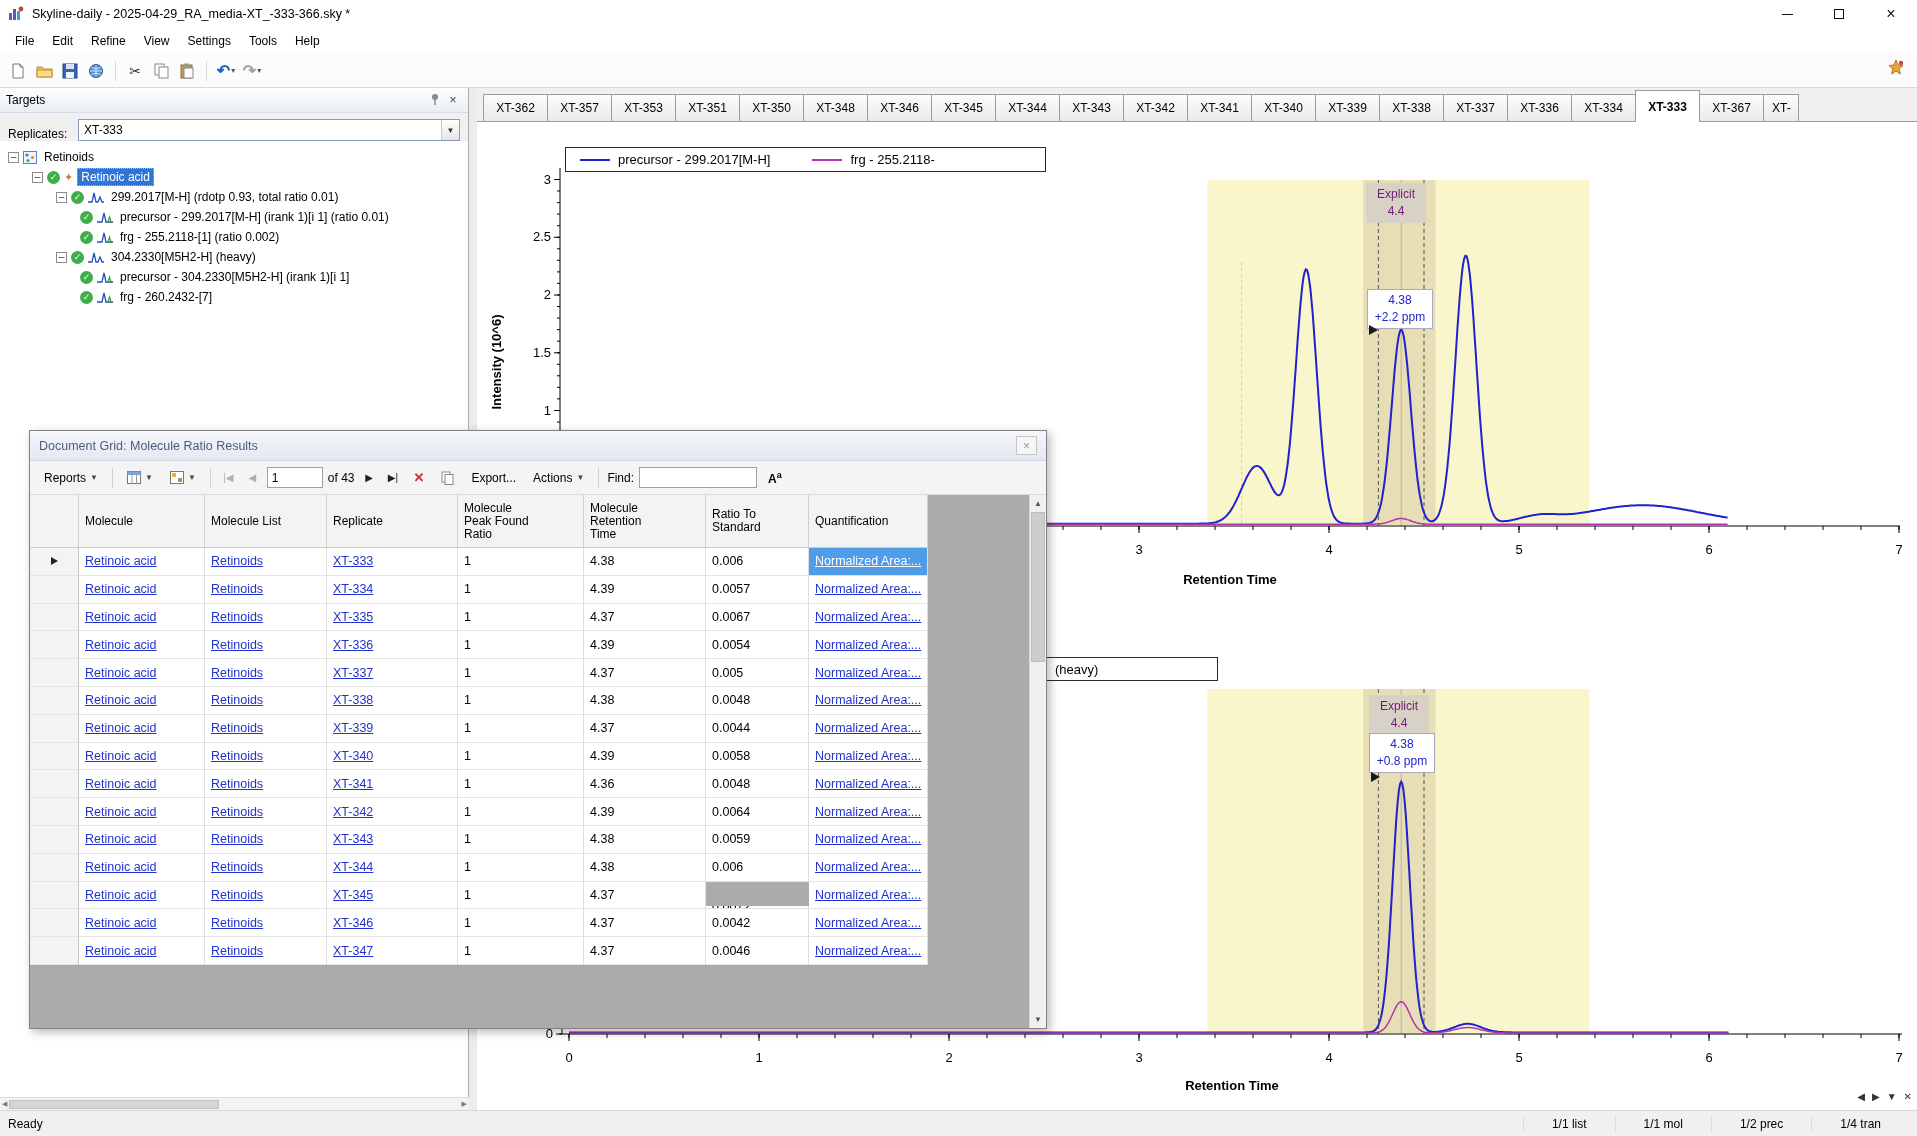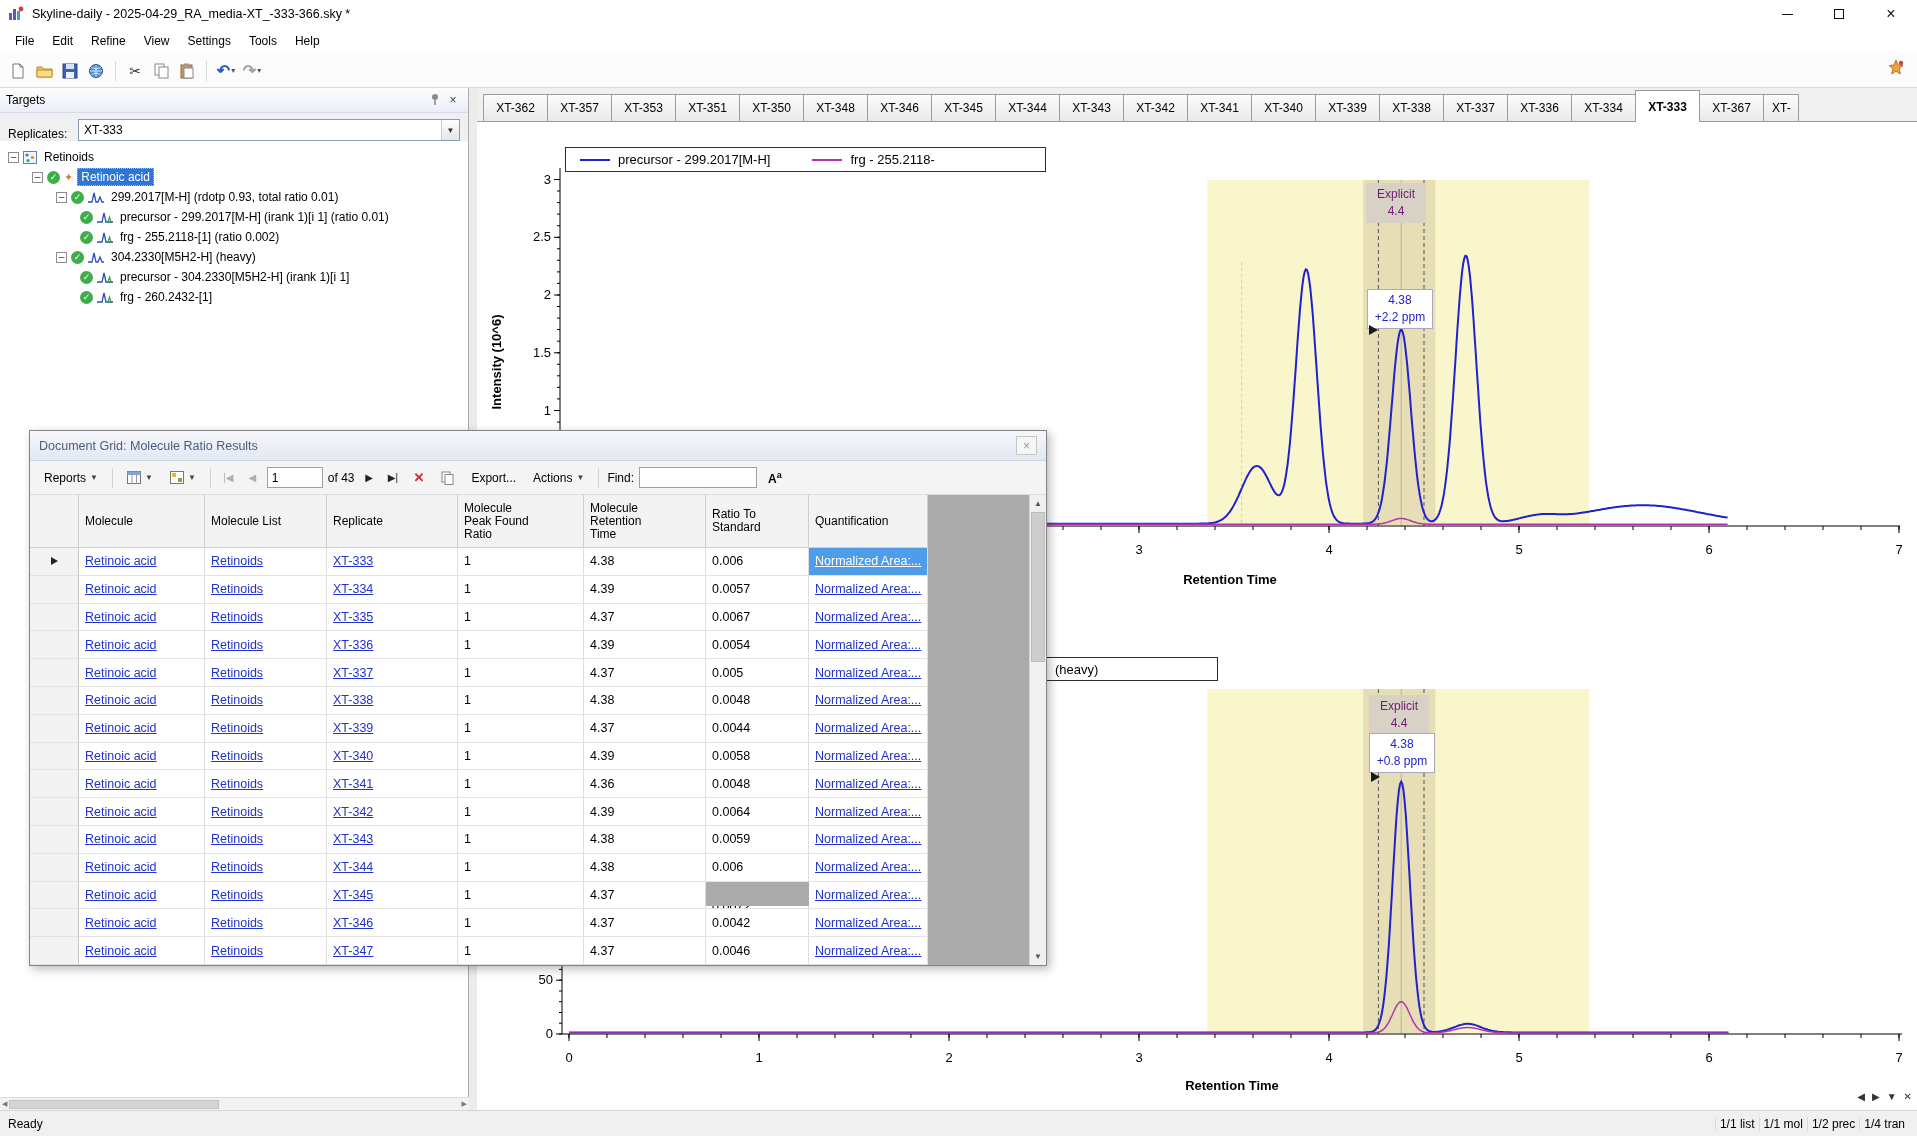--- a/index.html
+++ b/index.html
@@ -58,21 +58,21 @@
 .legend{position:absolute;background:#fff;border:1px solid #2b2b2b;display:flex;align-items:center;font-size:13px;z-index:5}
 .legend-top{left:565px;top:147px;width:481px;height:25px;padding:0 14px;gap:8px}
 .leg-line{width:30px;height:2px;flex:none}
 .leg-gap{width:26px}
 .legend-bottom{left:1028px;top:657px;width:190px;height:24px;padding-left:26px}
 .anno{position:absolute;z-index:5;text-align:center;font-size:12px;line-height:1.4}
 .anno-explicit{width:60px;background:#d8d1c6;color:#701a75;padding:3px 0}
 .anno-rt{width:66px;background:#fff;border:1px solid #a9a9c0;color:#2323cc;padding:2px 0}
 .peak-marker{position:absolute;z-index:5;width:0;height:0;border-left:9px solid #1a1a1a;border-top:5px solid transparent;border-bottom:5px solid transparent}
 
-.docgrid{position:absolute;left:29px;top:430px;width:1018px;height:536px;background:#f0f0f0;border:1px solid #838383;box-shadow:3px 3px 9px rgba(0,0,0,.28);z-index:50;display:flex;flex-direction:column}
+.docgrid{position:absolute;left:29px;top:430px;width:1018px;height:599px;background:#f0f0f0;border:1px solid #838383;box-shadow:3px 3px 9px rgba(0,0,0,.28);z-index:50;display:flex;flex-direction:column}
 .dg-title{height:30px;background:linear-gradient(#f5f7fb,#e2e8f2);display:flex;align-items:center;padding:0 9px;color:#4b5c7d;font-size:12.5px;border-bottom:1px solid #d0d6e0;flex:none}
 .dg-close{margin-left:auto;width:21px;height:19px;border:1px solid #c6c6c6;background:#f6f6f6;color:#9a9a9a;display:flex;align-items:center;justify-content:center;font-size:12px}
 .dg-toolbar{height:34px;background:#f4f4f4;border-bottom:1px solid #dcdcdc;display:flex;align-items:center;padding:0 8px;gap:5px;font-size:12px;flex:none}
 .dg-btn{display:flex;align-items:center;gap:4px;padding:3px 6px}
 .dg-caret{font-size:8px;color:#444}
 .dg-sep{width:1px;height:20px;background:#d2d2d2;margin:0 3px}
 .dg-nav{width:19px;text-align:center;font-size:10px;color:#222}
 .dg-nav.disabled{color:#b0b0b0}
 .dg-page{width:56px;height:21px;border:1px solid #a0a0a0;padding:0 4px;font-size:12px;font-family:inherit}
 .dg-find{width:118px;height:21px;border:1px solid #a0a0a0;padding:0 4px;font-family:inherit}
@@ -86,21 +86,21 @@
 .dg-hcell{background:#f3f3f3;border-right:1px solid #cfcfcf;border-bottom:1px solid #cfcfcf;display:flex;align-items:center;padding:2px 6px;font-size:12px;line-height:13px;flex:none}
 .dg-row{display:flex;height:27.8px}
 .dg-cell{background:#fff;border-right:1px solid #dedede;border-bottom:1px solid #e3e3e3;display:flex;align-items:center;padding:0 6px;font-size:12.5px;overflow:hidden;white-space:nowrap;flex:none}
 .dg-cell.sel-col{background:#f3f3f3;border-right:1px solid #c6c6c6;justify-content:center}
 .dg-cell.link{color:#2233cc;text-decoration:underline}
 .dg-cell.selected{background:#4f9ce8;color:#fff}
 .row-arrow{width:0;height:0;border-left:7px solid #222;border-top:4px solid transparent;border-bottom:4px solid transparent}
 
 .statusbar{position:absolute;left:0;top:1110px;width:100%;height:26px;background:#f0f0f0;border-top:1px solid #d6d6d6;display:flex;align-items:center;padding:0 8px;font-size:12px}
 .sb-right{margin-left:auto;display:flex}
-.sb-cell{padding:0 4px;border-left:1px solid #dadada}
+.sb-cell{padding:0 28px;border-left:1px solid #dadada}
 </style>
 </head>
 <body>
 
 <div class="titlebar">
   <span class="ic-svg">
     <svg width="16" height="16">
         <rect x="1" y="8" width="3" height="7" fill="#3a6fc4"></rect>
         <rect x="5" y="4" width="3" height="11" fill="#6f4fb0"></rect>
         <rect x="9" y="6" width="3" height="9" fill="#3a9fd4"></rect>
@@ -261,21 +261,21 @@
           <path d="M8 11 L11 11 12.5 6 14 11 16 11" fill="none" stroke="#3d9a46" stroke-width="1.2"></path>
         </svg>
         <span class="tree-label">precursor - 304.2330[M5H2-H] (irank 1)[i 1]</span>
       </div>
       <div class="tree-row" style="padding-left: 80px;">
         <span class="check">✓</span>
         <svg class="ic-svg" width="16" height="12">
           <path d="M0 11 L5 11 7 2 9 11 16 11" fill="none" stroke="#2a4fc0" stroke-width="1.3"></path>
           <path d="M8 11 L11 11 12.5 6 14 11 16 11" fill="none" stroke="#3d9a46" stroke-width="1.2"></path>
         </svg>
-        <span class="tree-label">frg - 260.2432-[1]</span>
+        <span class="tree-label">frg - 260.2432-[7]</span>
       </div>
     </div>
 </div>
 <div class="tgt-hscroll">
   <span>◀</span>
   <div class="hthumb"></div>
   <span>▶</span>
 </div>
 <div class="splitter"></div>
 

